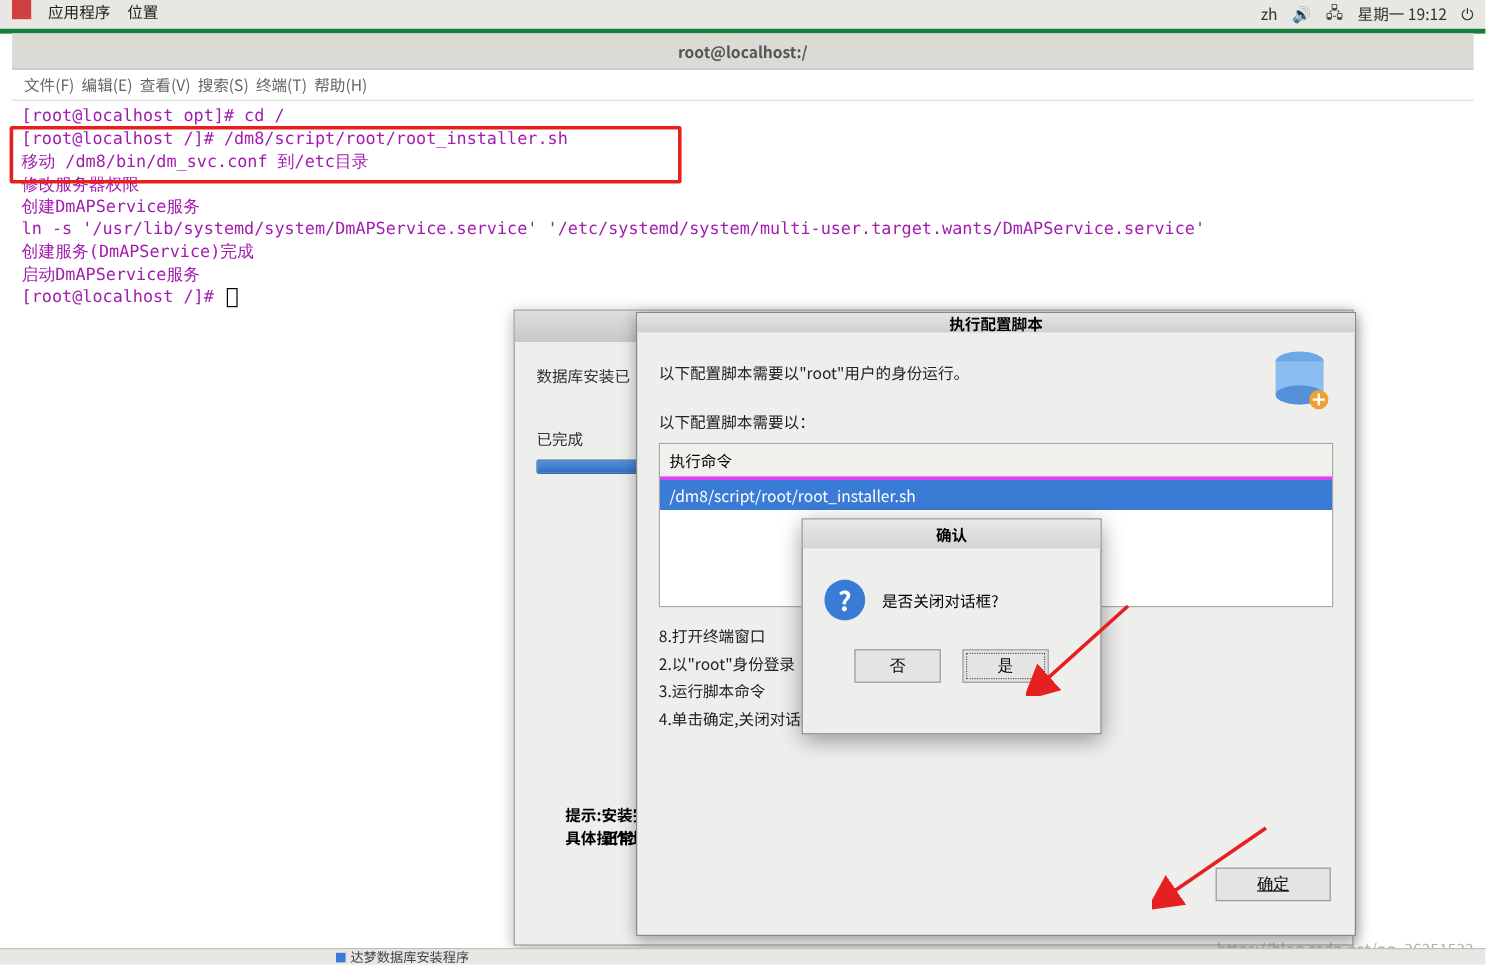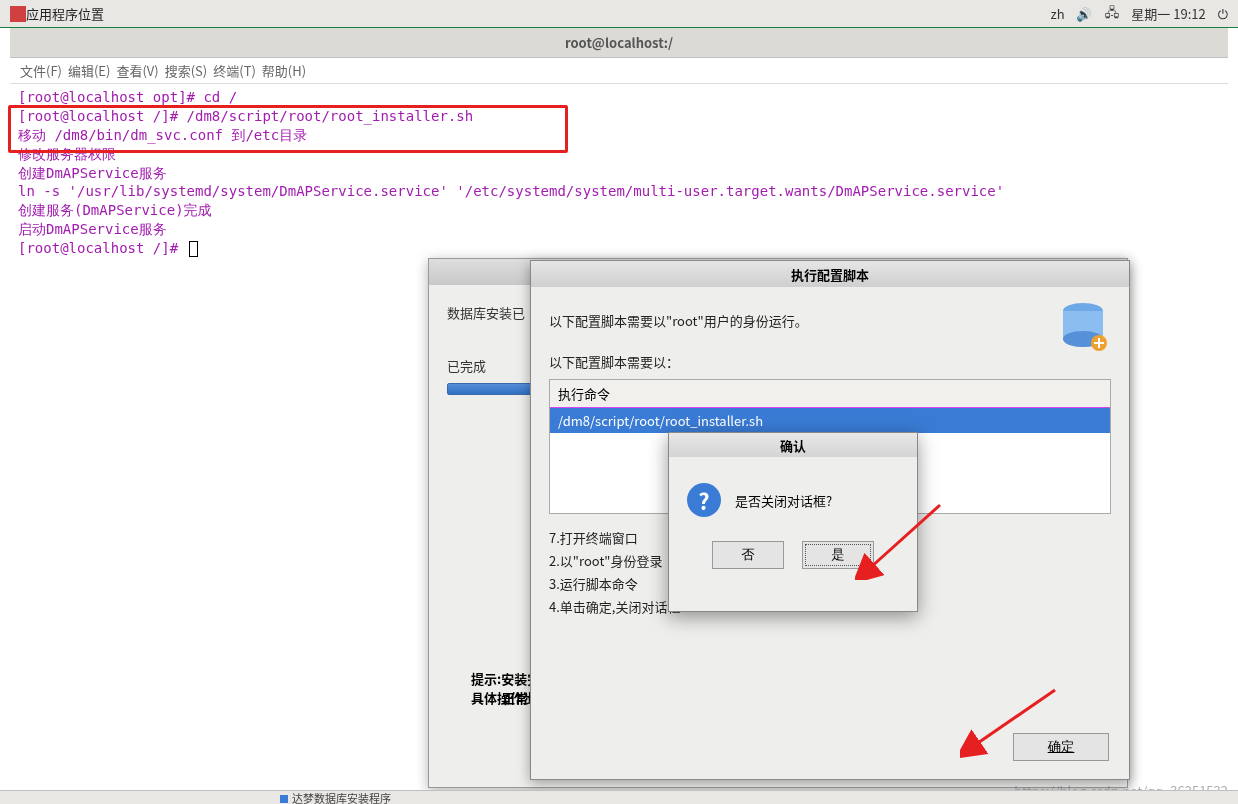--- a/index.html
+++ b/index.html
@@ -1,18 +1,18 @@
 <!DOCTYPE html>
 <html><head>
 <meta charset="utf-8">
 <style>
 * { box-sizing: border-box; margin: 0; padding: 0; }
 body { font-family: "Noto Sans CJK SC", "WenQuanYi Micro Hei", sans-serif; font-size: 13px; background: #fff; width: 1238px; height: 804px; overflow: hidden; position: relative; }
 
-.top-taskbar { height: 28px; background: #e8e7e3; border-bottom: 1px solid #15803d; display: flex; align-items: center; padding: 0 10px; }
+.top-taskbar { height: 28px; background: #e8e7e3; border-bottom: 4px solid #15803d; display: flex; align-items: flex-start; padding: 0 10px; gap: 14px; }
 .top-taskbar .app-icon { width: 16px; height: 16px; background: #d04040; display: inline-block; }
 .top-taskbar .item { color: #222; cursor: pointer; }
 .top-taskbar .spacer { flex: 1; }
 .top-taskbar .right { display: flex; gap: 12px; align-items: center; color: #333; }
 
 .terminal-window { position: absolute; top: 28px; left: 10px; right: 10px; height: 760px; background: #fff; }
 .title-bar { height: 30px; background: #dcdad5; display: flex; align-items: center; justify-content: center; color: #555; font-weight: bold; border-bottom: 1px solid #c0c0c0; }
 .menu-bar { height: 26px; display: flex; align-items: center; gap: 6px; padding: 0 10px; color: #666; border-bottom: 1px solid #ddd; }
 .menu-bar span { cursor: pointer; }
 
@@ -26,25 +26,25 @@
 .win-controls { position: absolute; right: 4px; top: 3px; display: flex; gap: 2px; }
 .win-btn { width: 18px; height: 18px; background: #e0e0e0; border: 1px solid #888; display: flex; align-items: center; justify-content: center; font-size: 11px; cursor: pointer; }
 
 .installer-body { padding: 18px; position: relative; height: calc(100% - 26px); }
 .installer-body .row-left { color: #333; }
 .progress-bar { height: 12px; background: linear-gradient(#5590d8,#2f6fc4); margin: 8px 0; border: 1px solid #3a6aa8; border-radius: 2px; }
 .hint-text { font-weight: bold; }
 .bottom-btn { position: absolute; right: 20px; bottom: 18px; width: 80px; height: 26px; background: #e4e4e4; border: 1px solid #999; cursor: pointer; }
 
 .script-dialog { position: absolute; top: 260px; left: 530px; width: 600px; height: 520px; background: #eeeeec; border: 1px solid #888; box-shadow: 0 3px 12px rgba(0,0,0,0.35); }
-.script-titlebar { height: 26px; background: linear-gradient(#e6e6e6,#cfcfcf); display: flex; align-items: center; justify-content: center; font-weight: bold; position: relative; }
+.script-titlebar { height: 16px; background: linear-gradient(#e6e6e6,#cfcfcf); display: flex; align-items: center; justify-content: center; font-weight: bold; position: relative; }
 .script-body { padding: 16px 18px; position: relative; height: calc(100% - 26px); }
 .script-body p { margin: 8px 0; color: #222; }
 .cmd-table { border: 1px solid #aaa; background: #fff; margin: 4px 0 14px 0; }
-.cmd-header { background: #f1f0ed; padding: 4px 8px; border-bottom: 1px solid #d946ef; }
+.cmd-header { background: #f1f0ed; padding: 4px 8px; border-bottom: 3px solid #d946ef; }
 .cmd-cell { background: #3a7bd5; color: #fff; padding: 3px 8px; }
 .cmd-rest { height: 80px; }
 .steps p { margin: 4px 0; }
 .ok-btn { position: absolute; right: 20px; bottom: 18px; width: 96px; height: 28px; background: #e4e4e4; border: 1px solid #999; cursor: pointer; text-decoration: underline; }
 .db-icon { position: absolute; right: 16px; top: 10px; width: 60px; height: 60px; }
 
 .confirm-dialog { position: absolute; top: 432px; left: 668px; width: 250px; height: 180px; background: #eeeeec; border: 1px solid #888; box-shadow: 0 5px 18px rgba(0,0,0,0.4); }
 .confirm-titlebar { height: 24px; background: linear-gradient(#e8e8e8,#d4d4d4); display: flex; align-items: center; justify-content: center; font-weight: bold; }
 .confirm-body { padding: 26px 18px 14px 18px; display: flex; flex-direction: column; align-items: center; gap: 24px; }
 .confirm-msg { display: flex; align-items: center; gap: 14px; width: 100%; }
@@ -133,21 +133,21 @@
         <path d="M46 41v10M41 46h10" stroke="#fff" stroke-width="2"></path>
       </svg>
     <p>以下配置脚本需要以"root"用户的身份运行。</p>
     <p style="margin-top:22px">以下配置脚本需要以：</p>
     <div class="cmd-table">
       <div class="cmd-header">执行命令</div>
       <div class="cmd-cell">/dm8/script/root/root_installer.sh</div>
       <div class="cmd-rest"></div>
     </div>
     <div class="steps">
-      <p>7.打开终端窗口</p>
+      <p>8.打开终端窗口</p>
       <p>2.以"root"身份登录</p>
       <p>3.运行脚本命令</p>
       <p>4.单击确定,关闭对话框</p>
     </div>
     <button class="ok-btn">确定</button>
   </div>
 </div>
 
 <div class="confirm-dialog">
   <div class="confirm-titlebar">确认</div>

